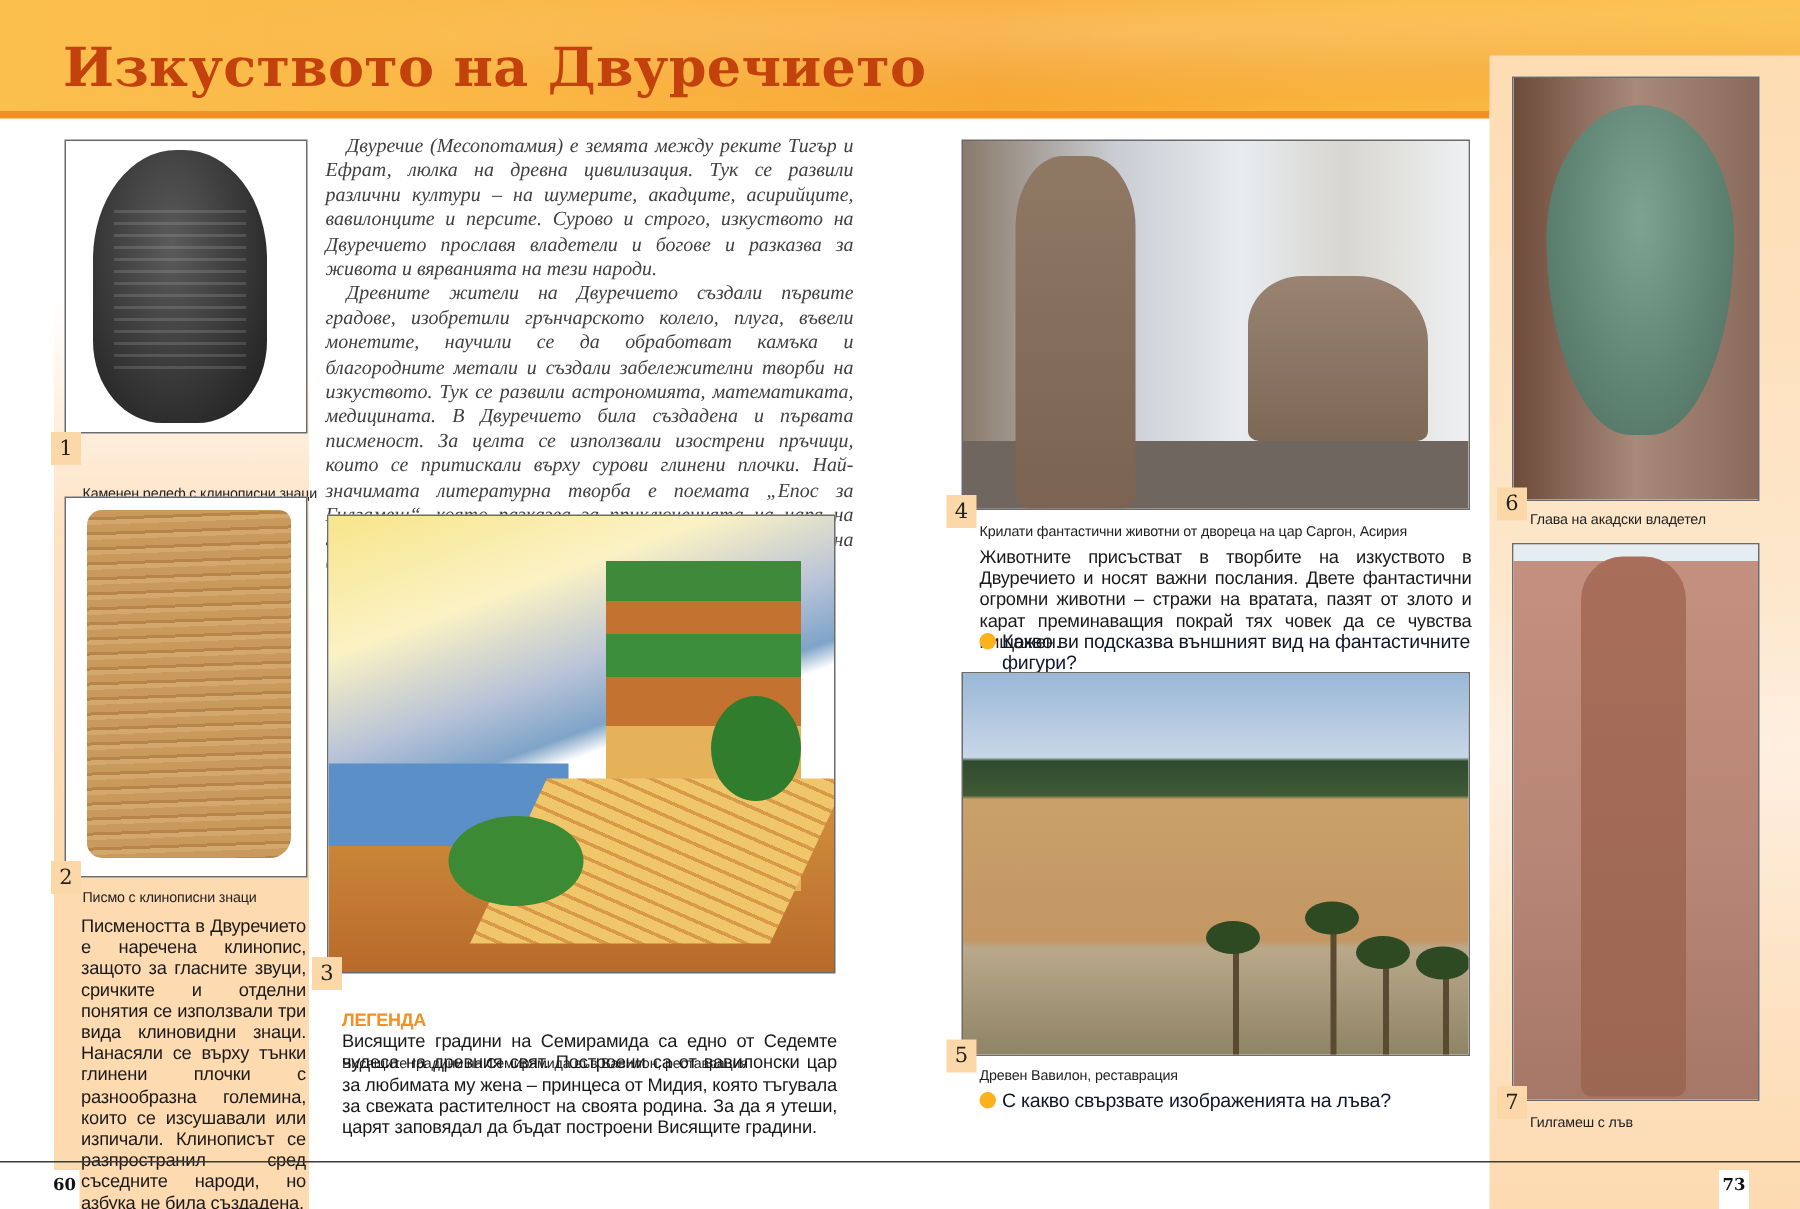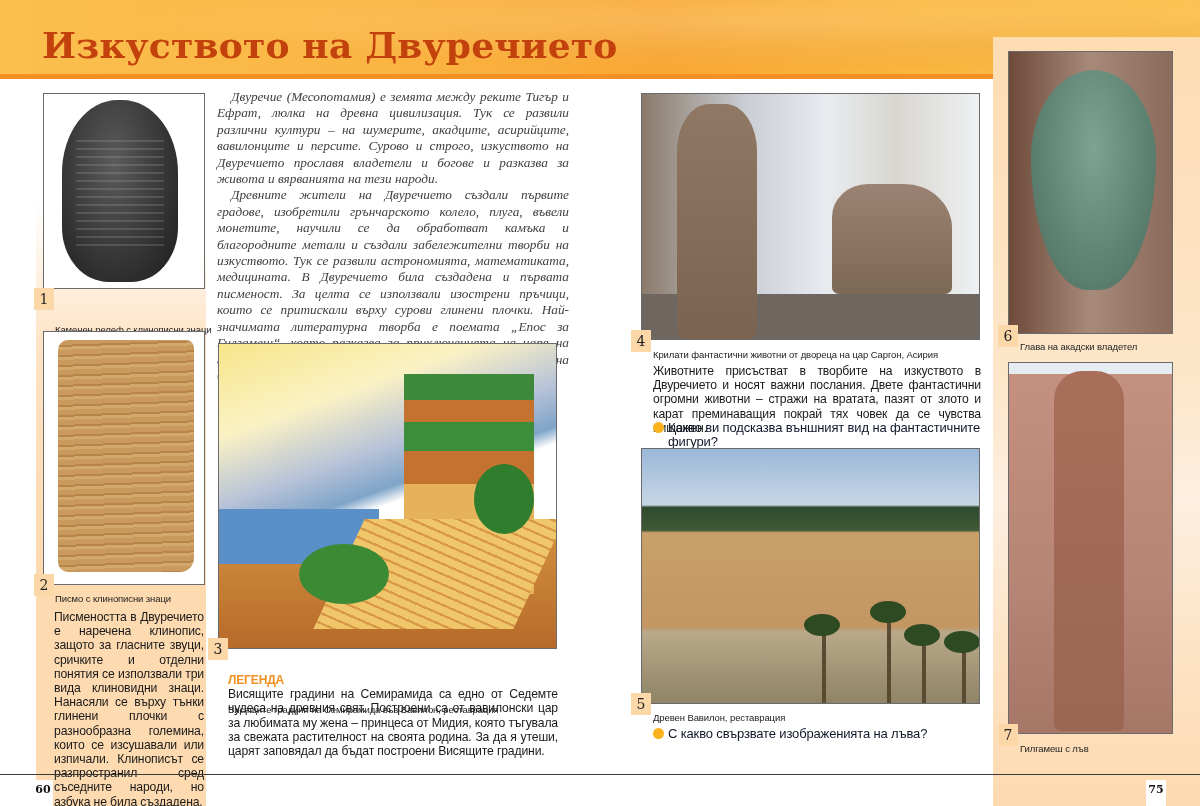--- a/index.html
+++ b/index.html
@@ -215,13 +215,13 @@
 <div class="frame" style="left:1008px; top:362px; width:165px; height:372px;">
   <div class="relief">
       <div class="figure"></div>
     </div>
 </div>
 <div class="fignum" style="left:998px; top:724px;">7</div>
 <div class="caption" style="left:1020px; top:743px;">Гилгамеш с лъв</div>
 
 <div class="page-rule"></div>
 <div class="page-num" style="left:33px;">60</div>
-<div class="page-num" style="left:1146px;">75</div>
+<div class="page-num" style="left:1146px;">73</div>
 
 </body></html>

